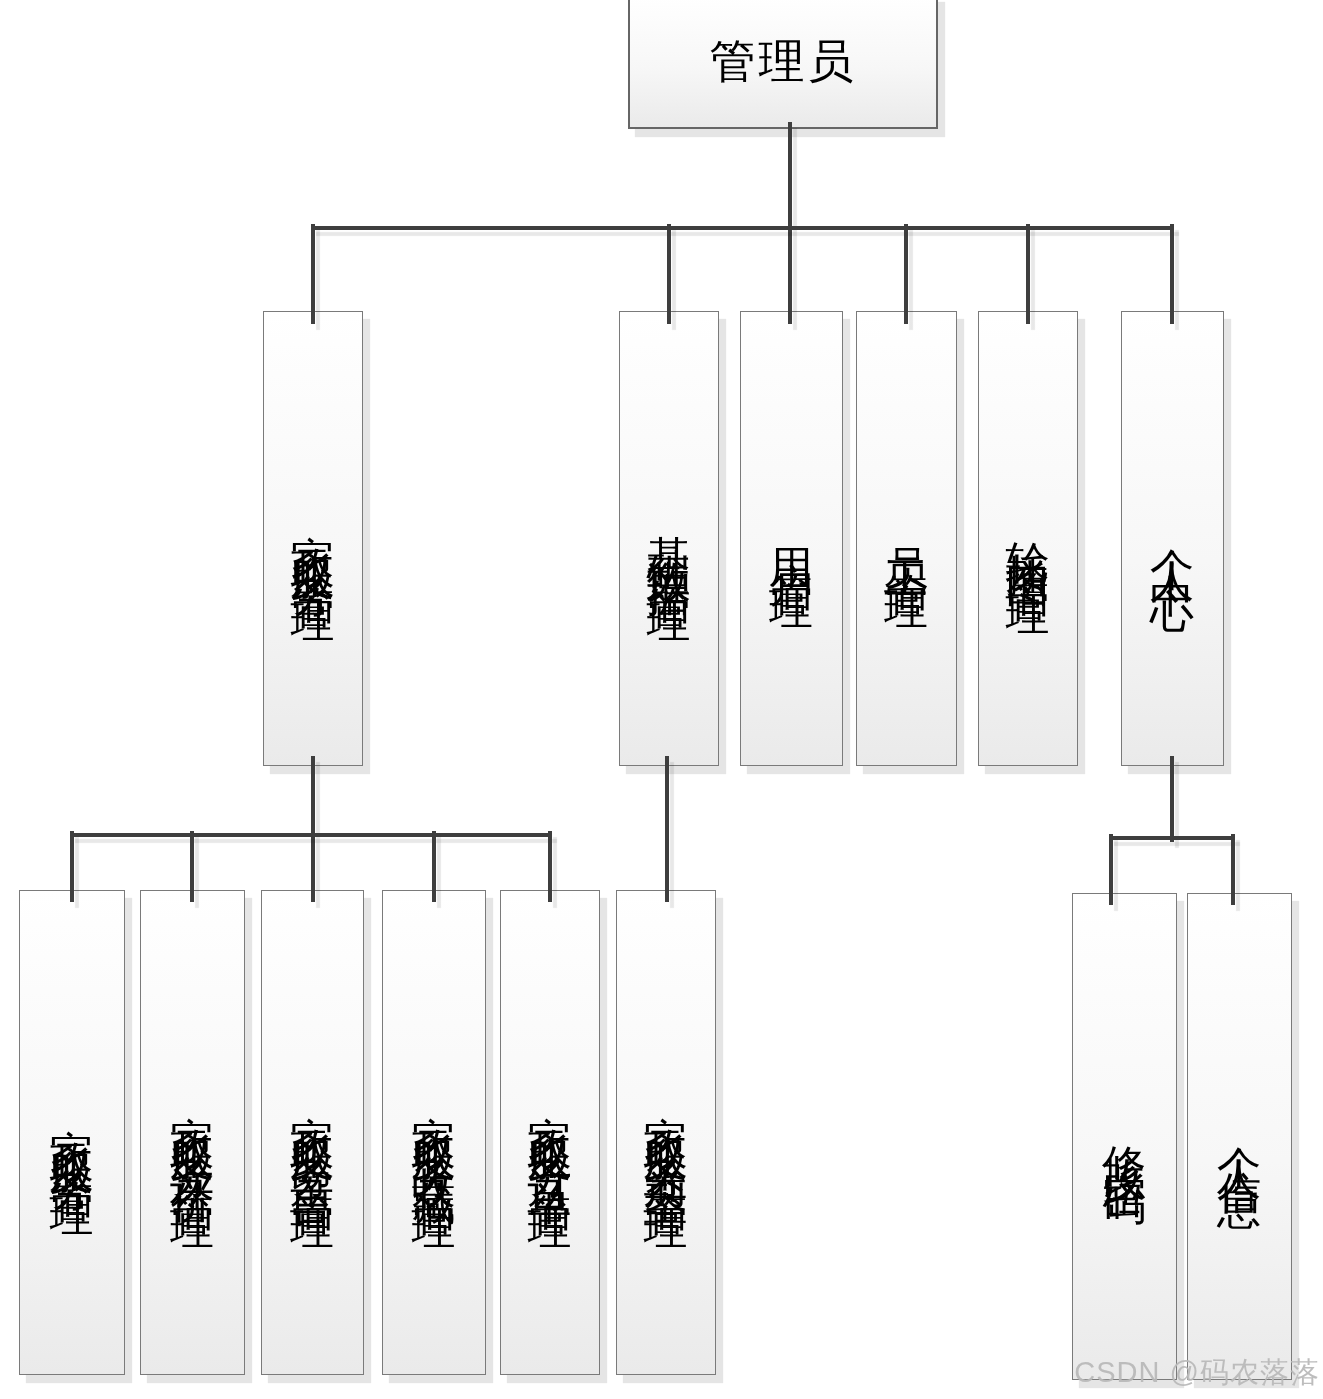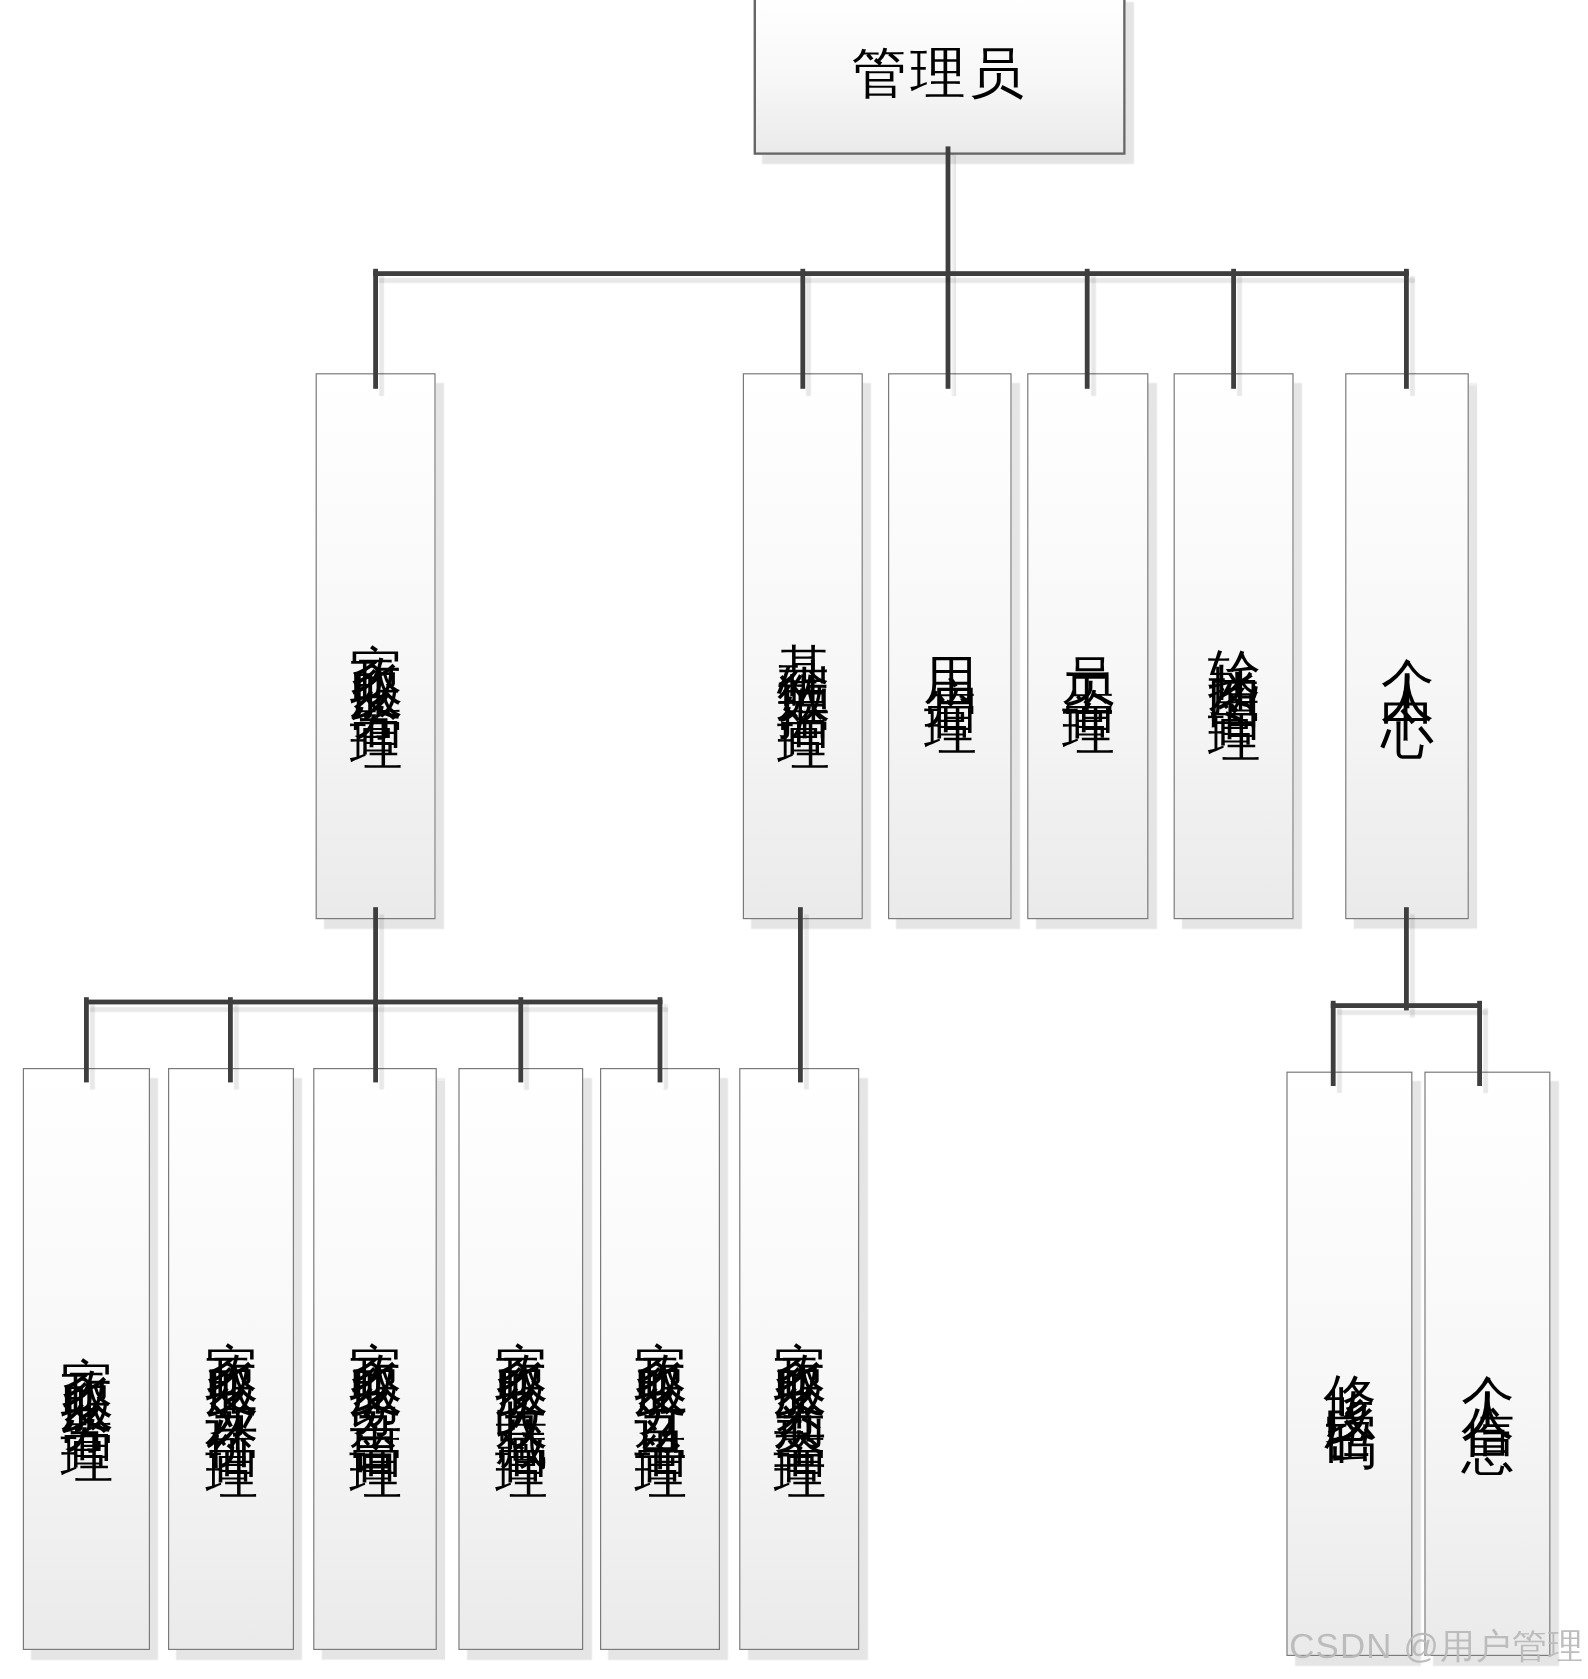--- a/index.html
+++ b/index.html
@@ -45,21 +45,21 @@
     color:rgba(185,185,185,0.95);
     letter-spacing:1px;
     z-index:9;
     pointer-events:none;
   }
 </style>
 </head>
 <body>
 
 <div id="canvas">
-  <div class="watermark">CSDN @用户管理</div>
+  <div class="watermark">CSDN @码农落落</div>
 <div class="line" style="left: 788px; top: 122px; width: 4px; height: 202px;"></div>
     <div class="line" style="left: 311px; top: 226px; width: 863px; height: 4px;"></div>
     <div class="line" style="left: 311px; top: 224px; width: 4px; height: 100px;"></div>
     <div class="line" style="left: 667px; top: 224px; width: 4px; height: 100px;"></div>
     <div class="line" style="left: 904px; top: 224px; width: 4px; height: 100px;"></div>
     <div class="line" style="left: 1026px; top: 224px; width: 4px; height: 100px;"></div>
     <div class="line" style="left: 1170px; top: 224px; width: 4px; height: 100px;"></div>
     <div class="line" style="left: 311px; top: 756px; width: 4px; height: 146px;"></div>
     <div class="line" style="left: 70px; top: 833px; width: 482px; height: 4px;"></div>
     <div class="line" style="left: 70px; top: 831px; width: 4px; height: 71px;"></div>

